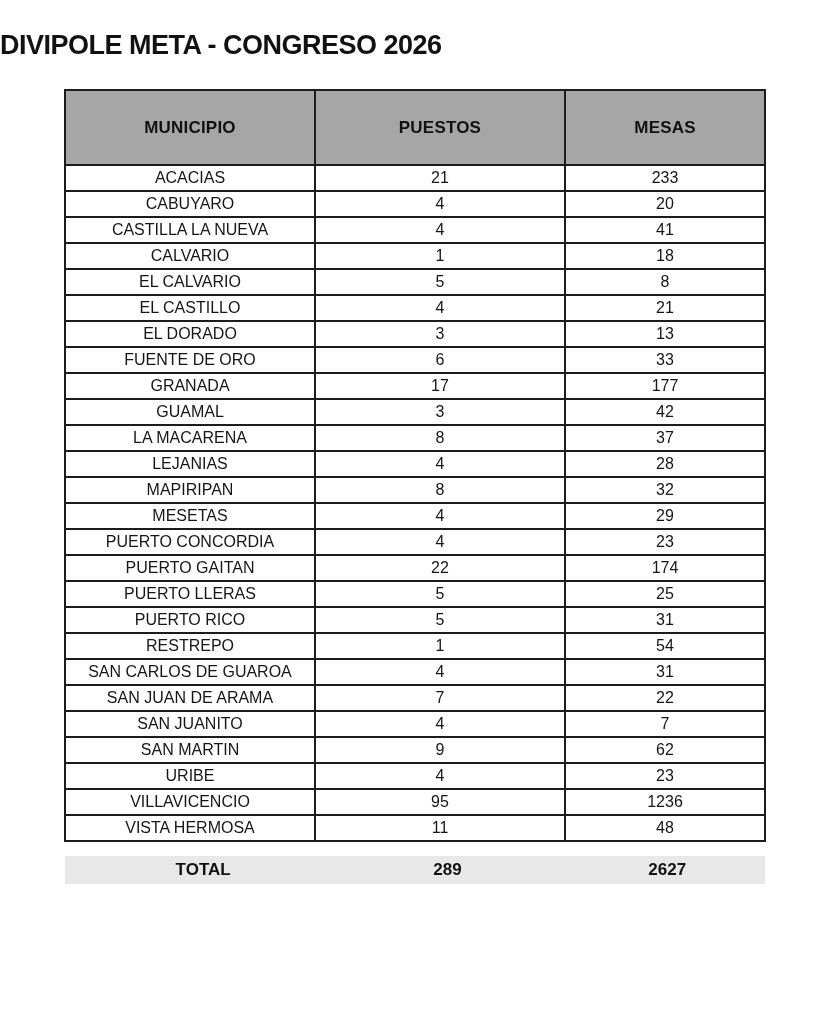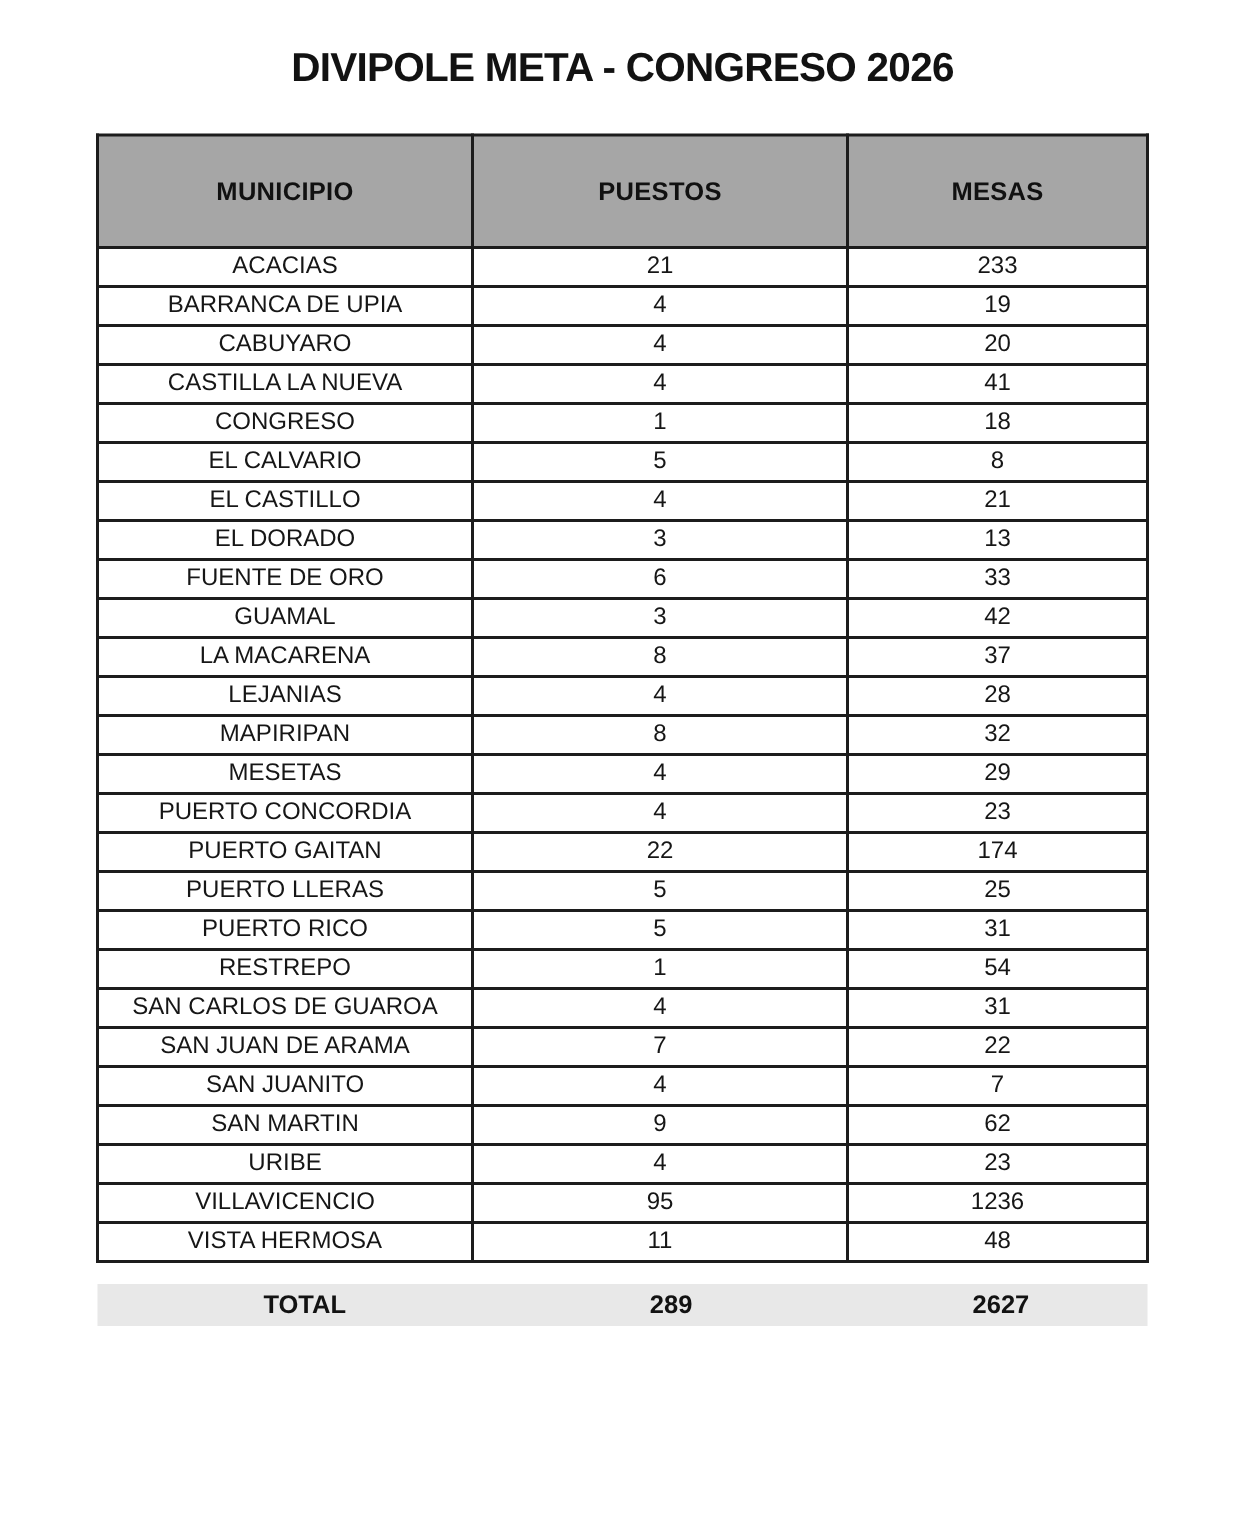--- a/index.html
+++ b/index.html
@@ -16,21 +16,20 @@
   }
   .page {
     position: relative;
     width: 830px;
     height: 1024px;
     background: #ffffff;
   }
   .title {
     margin: 0;
     padding-top: 30px;
-    text-align: center;
     font-size: 27px;
     font-weight: bold;
     letter-spacing: -0.5px;
     color: #121212;
   }
   table.divipole {
     border-collapse: collapse;
     table-layout: fixed;
     width: 700px;
     margin: 28px auto 0 auto;
@@ -94,36 +93,31 @@
         <th>MESAS</th>
       </tr>
     </thead>
     <tbody id="table-body">
         <tr>
           <td>ACACIAS</td>
           <td>21</td>
           <td>233</td>
         </tr>
         <tr>
-          <td>BARRANCA DE UPIA</td>
-          <td>4</td>
-          <td>19</td>
-        </tr>
-        <tr>
           <td>CABUYARO</td>
           <td>4</td>
           <td>20</td>
         </tr>
         <tr>
           <td>CASTILLA LA NUEVA</td>
           <td>4</td>
           <td>41</td>
         </tr>
         <tr>
-          <td>CONGRESO</td>
+          <td>CALVARIO</td>
           <td>1</td>
           <td>18</td>
         </tr>
         <tr>
           <td>EL CALVARIO</td>
           <td>5</td>
           <td>8</td>
         </tr>
         <tr>
           <td>EL CASTILLO</td>
@@ -132,20 +126,25 @@
         </tr>
         <tr>
           <td>EL DORADO</td>
           <td>3</td>
           <td>13</td>
         </tr>
         <tr>
           <td>FUENTE DE ORO</td>
           <td>6</td>
           <td>33</td>
+        </tr>
+        <tr>
+          <td>GRANADA</td>
+          <td>17</td>
+          <td>177</td>
         </tr>
         <tr>
           <td>GUAMAL</td>
           <td>3</td>
           <td>42</td>
         </tr>
         <tr>
           <td>LA MACARENA</td>
           <td>8</td>
           <td>37</td>

